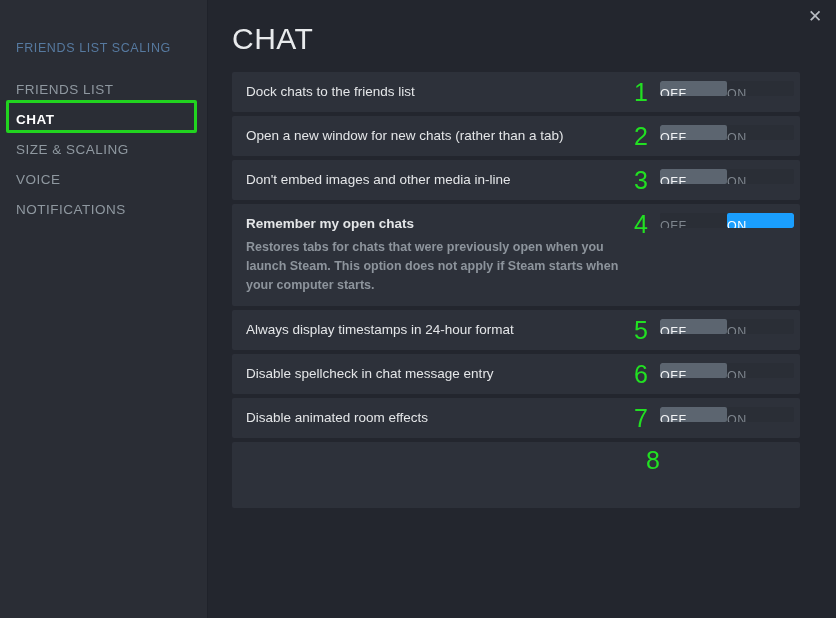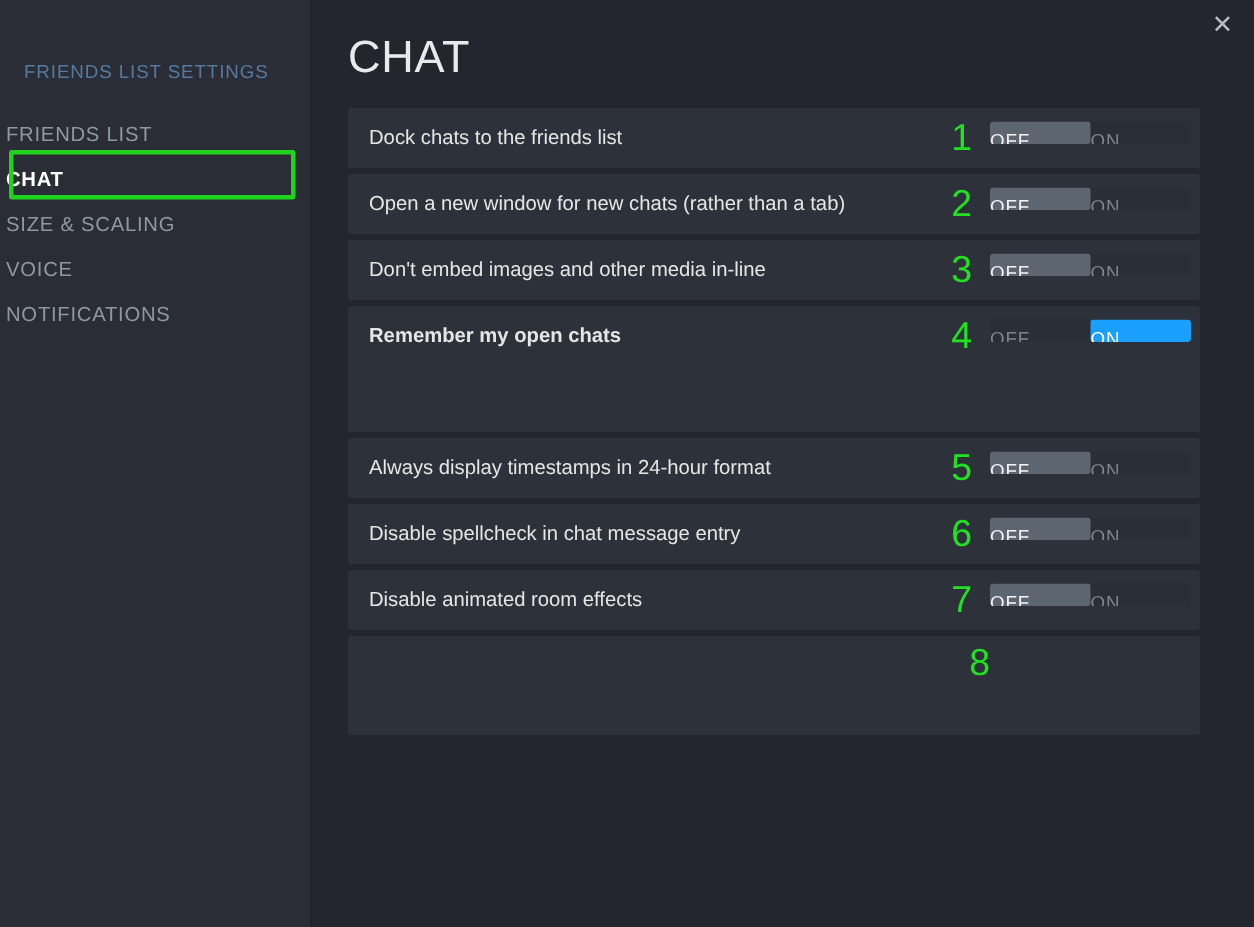--- a/index.html
+++ b/index.html
@@ -37,21 +37,21 @@
     color: #56799f;
     padding: 0 0 0 16px;
     height: 20px;
     line-height: 20px;
     font-weight: 400;
   }
   .side-item {
     font-size: 13.5px;
     letter-spacing: .5px;
     color: #8f98a0;
-    padding-left: 4px;
+    padding-left: 16px;
     height: 30px;
     line-height: 30px;
     position: relative;
   }
   .side-item.first { margin-top: 17px; }
   .side-item.active { color: #ffffff; font-weight: 600; }
   #chat-highlight {
     position: absolute;
     left: 6px; top: 100px;
     width: 191px; height: 33px;
@@ -162,21 +162,21 @@
     font-family: "Liberation Sans", sans-serif;
     pointer-events: none;
   }
 </style>
 </head>
 <body>
 
 <div id="app">
 
   <div id="sidebar">
-    <div class="side-header">FRIENDS LIST SETTINGS</div>
+    <div class="side-header">FRIENDS LIST SCALING</div>
 
     <div class="side-item first">
       <span>FRIENDS LIST</span>
     </div>
     <div class="side-item active">
       <span>CHAT</span>
     </div>
     <div class="side-item">
       <span>SIZE &amp; SCALING</span>
     </div>
@@ -222,20 +222,21 @@
         <div class="num" style="right:152px; top:8px;">3</div>
         <div class="toggle">
           <div class="seg active-off">OFF</div>
           <div class="seg">ON</div>
         </div>
       </div>
 
       <div class="row tall">
         <div style="flex:1;font-weight:bold;">
           <div class="row-label">Remember my open chats</div>
+          <div class="row-desc">Restores tabs for chats that were previously open when you launch Steam. This option does not apply if Steam starts when your computer starts.</div>
         </div>
         <div class="num" style="right:152px; top:8px;">4</div>
         <div class="toggle">
           <div class="seg">OFF</div>
           <div class="seg active-on">ON</div>
         </div>
       </div>
 
       <div class="row">
         <div class="row-label">Always display timestamps in 24-hour format</div>

